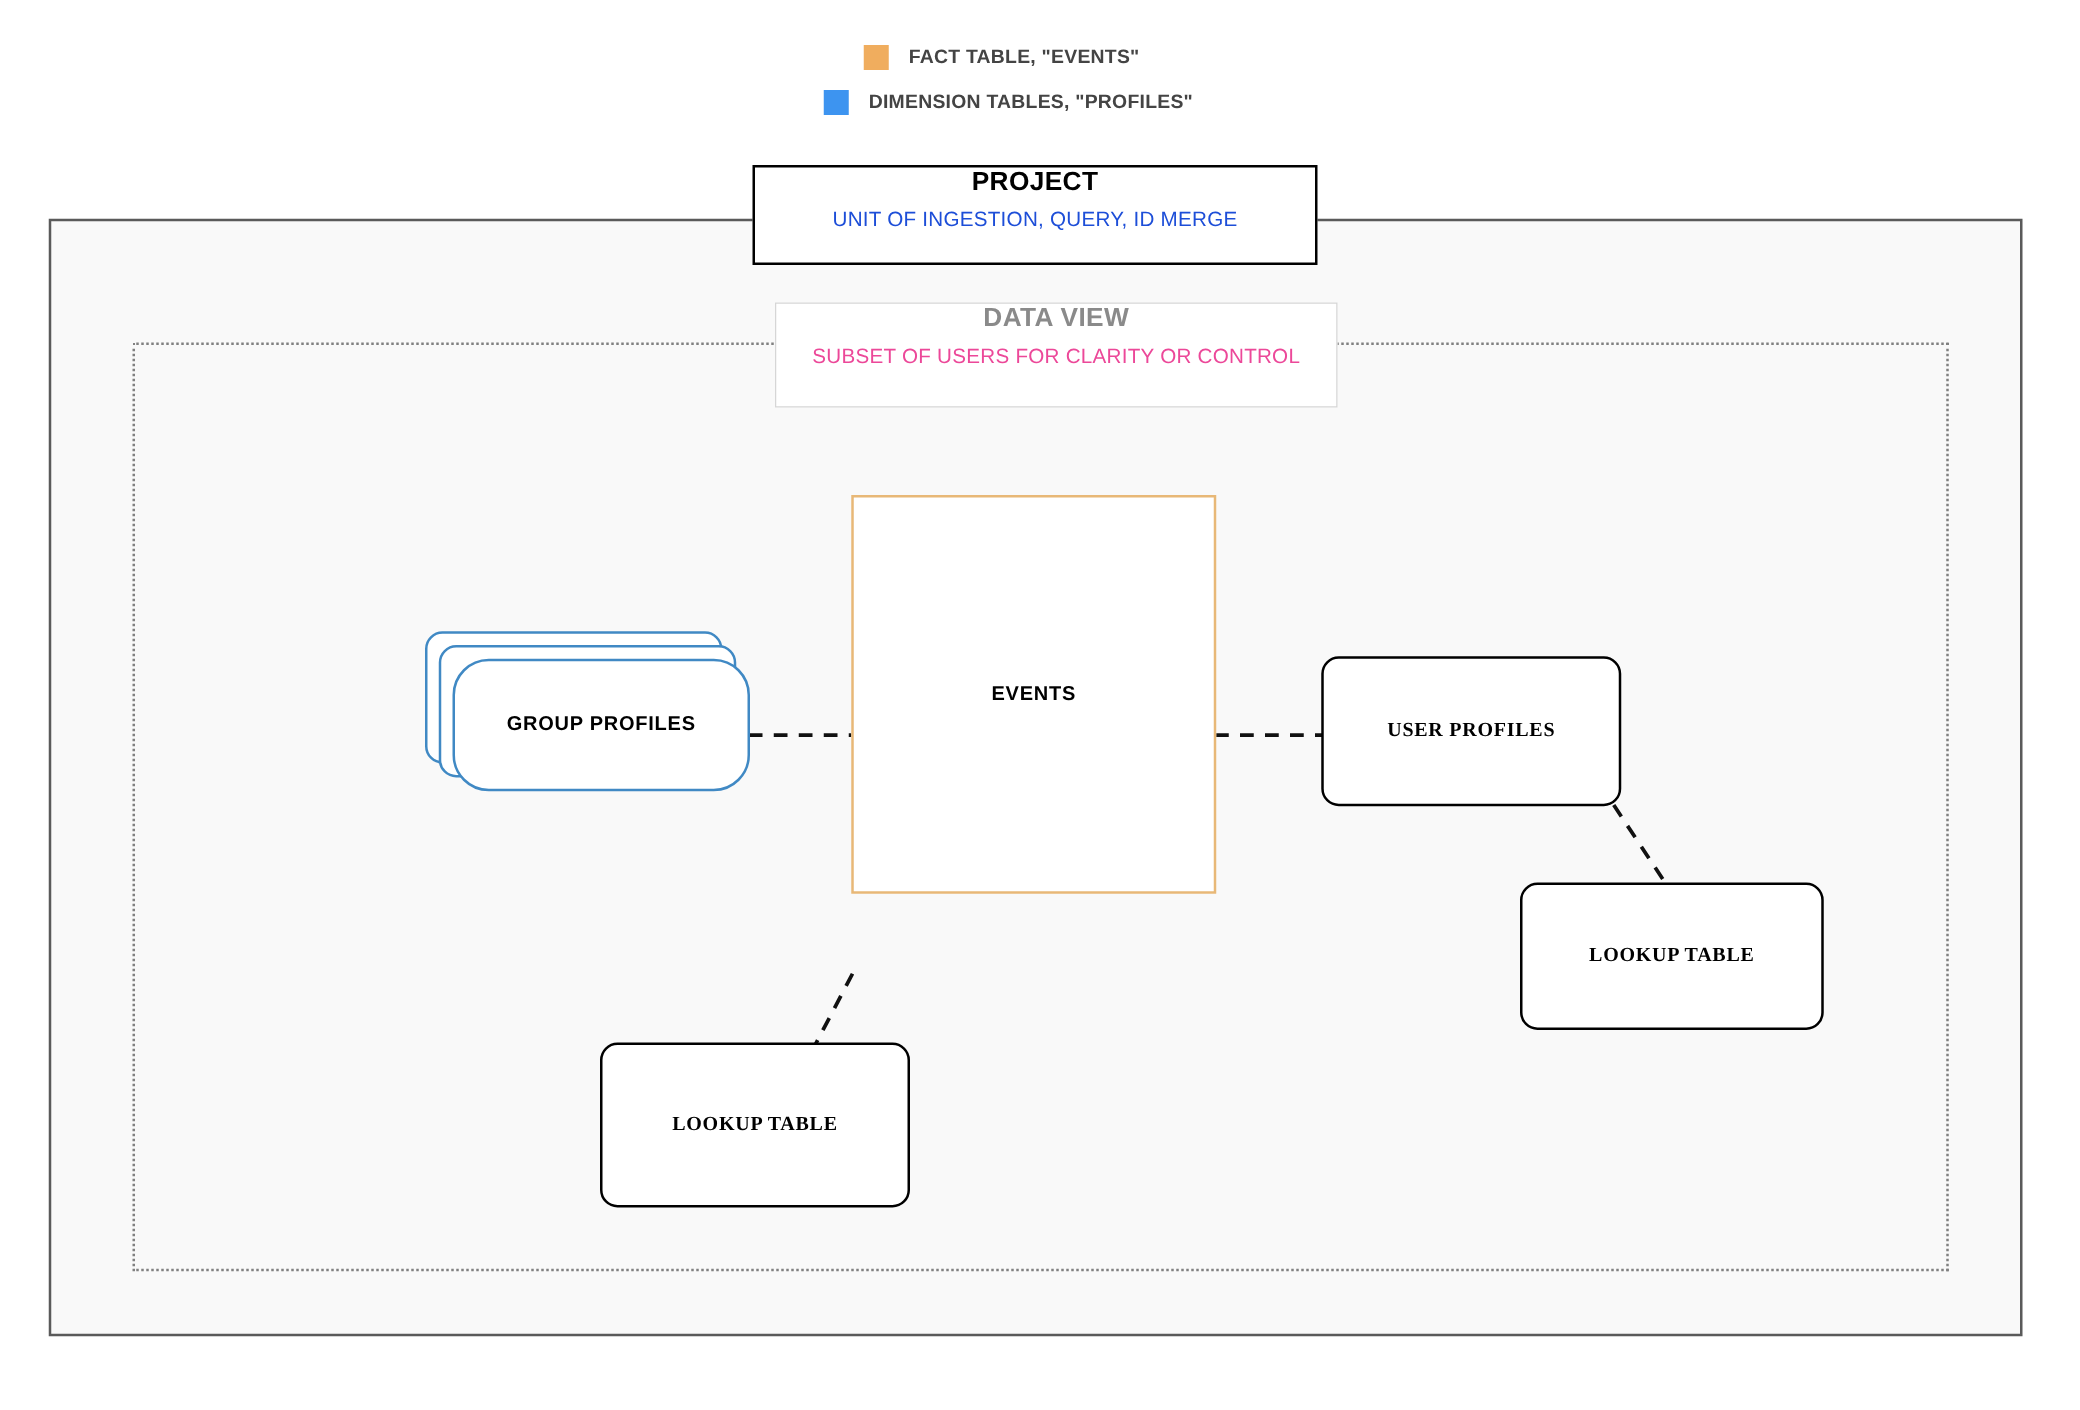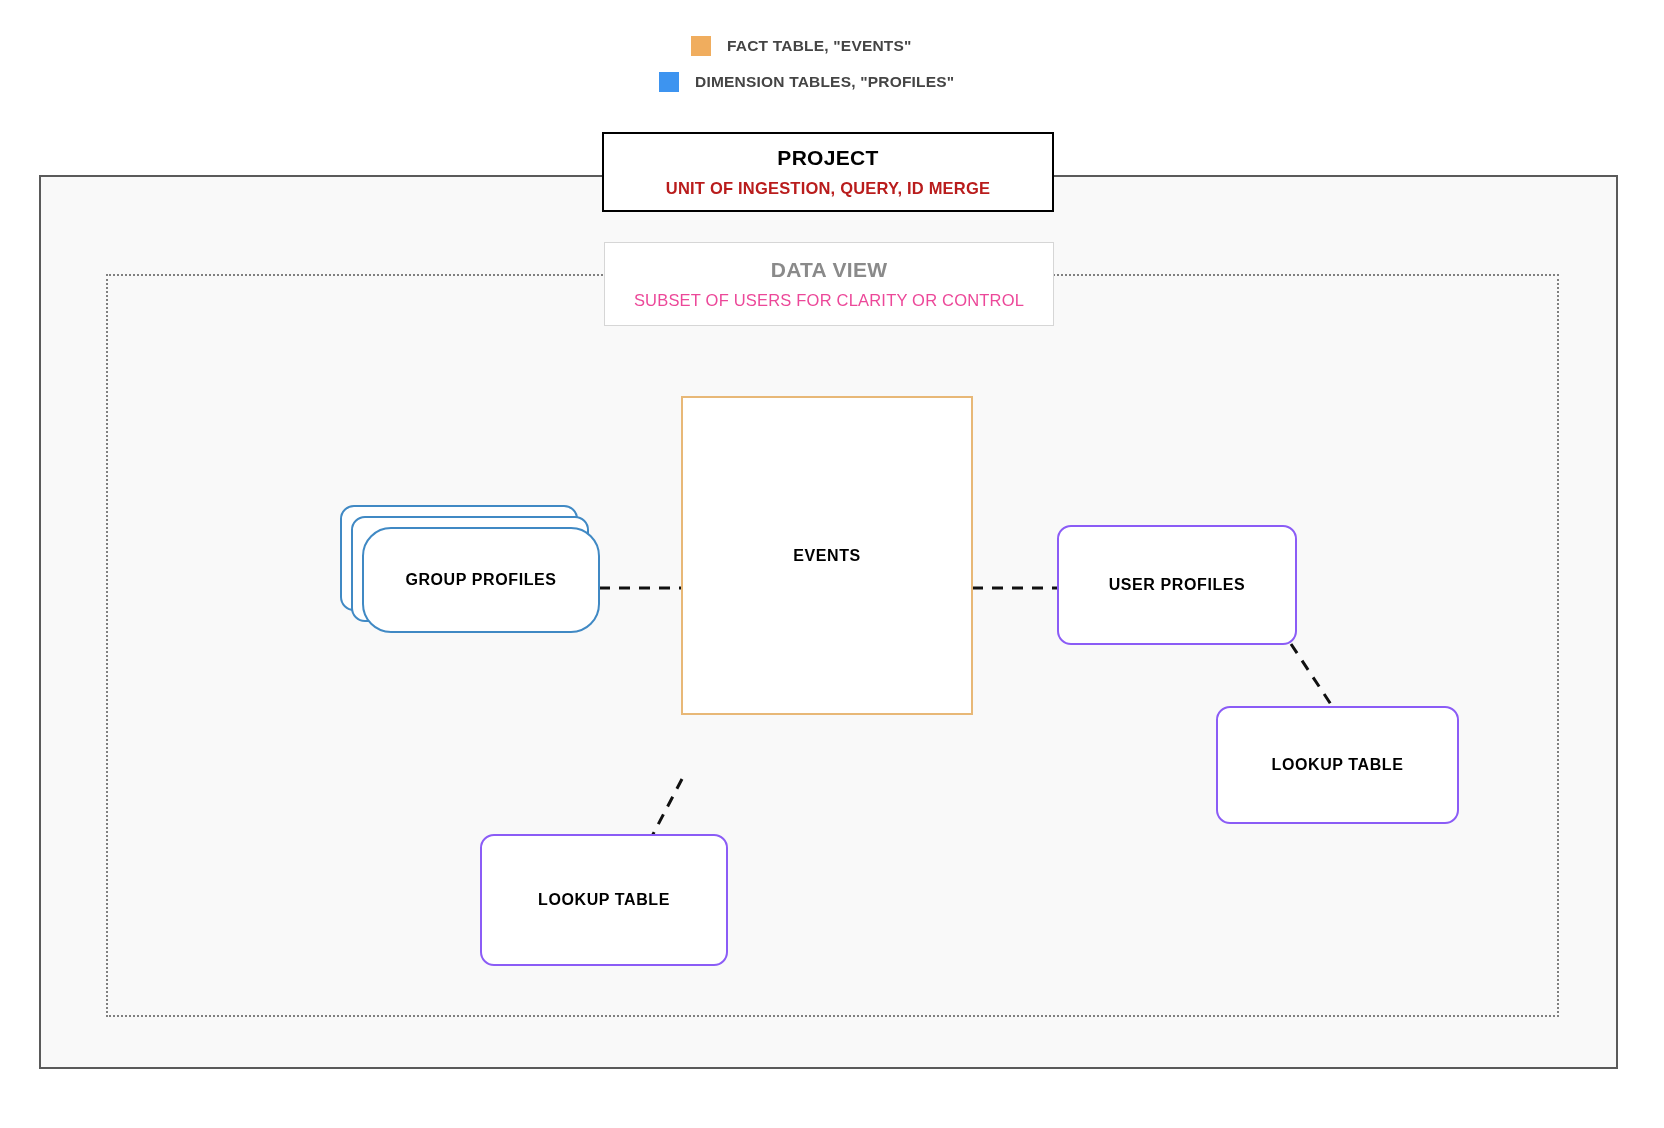--- a/index.html
+++ b/index.html
@@ -66,44 +66,43 @@
 
   
   .header-box {
     position: absolute;
     box-sizing: border-box;
     background: #ffffff;
     text-align: center;
     display: flex;
     flex-direction: column;
     align-items: center;
-    justify-content: center;
   }
   #project-box {
     left: 602px;
     top: 132px;
     width: 452px;
     height: 80px;
     border: 2px solid #000000;
   }
   #project-box .box-title {
     font-size: 21px;
     font-weight: bold;
     color: #000000;
     letter-spacing: 0.3px;
   }
   #project-box .box-sub {
     font-size: 16.5px;
-    font-weight: bold;
-    color: #b91c1c;
+    font-weight: normal;
+    color: #1d4ed8;
     margin-top: 9px;
     letter-spacing: 0.2px;
   }
   #dataview-box {
-    left: 604px;
+    left: 620px;
     top: 242px;
     width: 450px;
     height: 84px;
     border: 1.5px solid #d6d6d6;
   }
   #dataview-box .box-title {
     font-size: 21px;
     font-weight: bold;
     color: #8a8a8a;
     letter-spacing: 0.3px;
@@ -126,22 +125,23 @@
     justify-content: center;
   }
   .entity-label {
     font-size: 16px;
     font-weight: bold;
     color: #000000;
     letter-spacing: 0.6px;
     text-align: center;
   }
   .blue-box {
-    border: 2px solid #8b5cf6;
+    border: 2px solid #000000;
     border-radius: 14px;
+    font-family: Liberation Serif, serif;
   }
   .blue-ghost {
     position: absolute;
     box-sizing: border-box;
     background: #ffffff;
     border: 2px solid #4089c4;
     border-radius: 14px;
   }
 
   #events-box {

